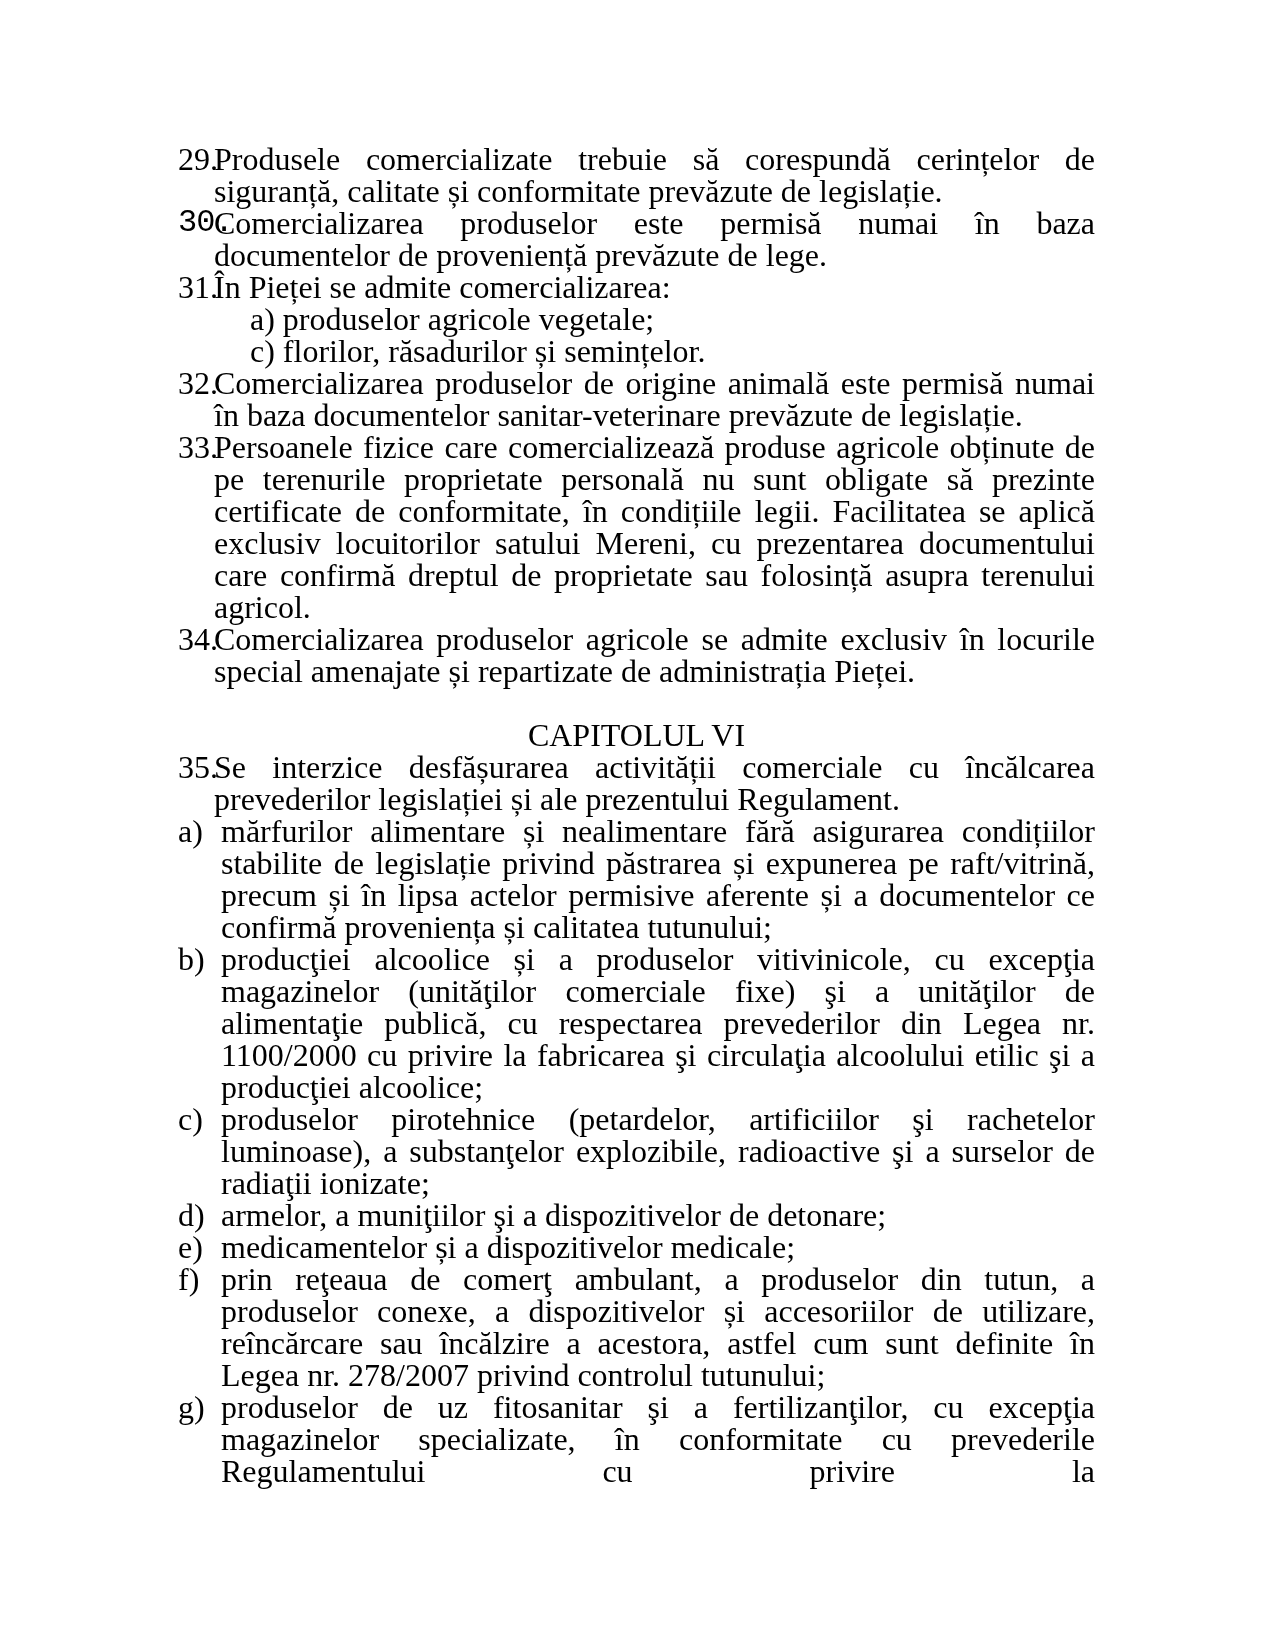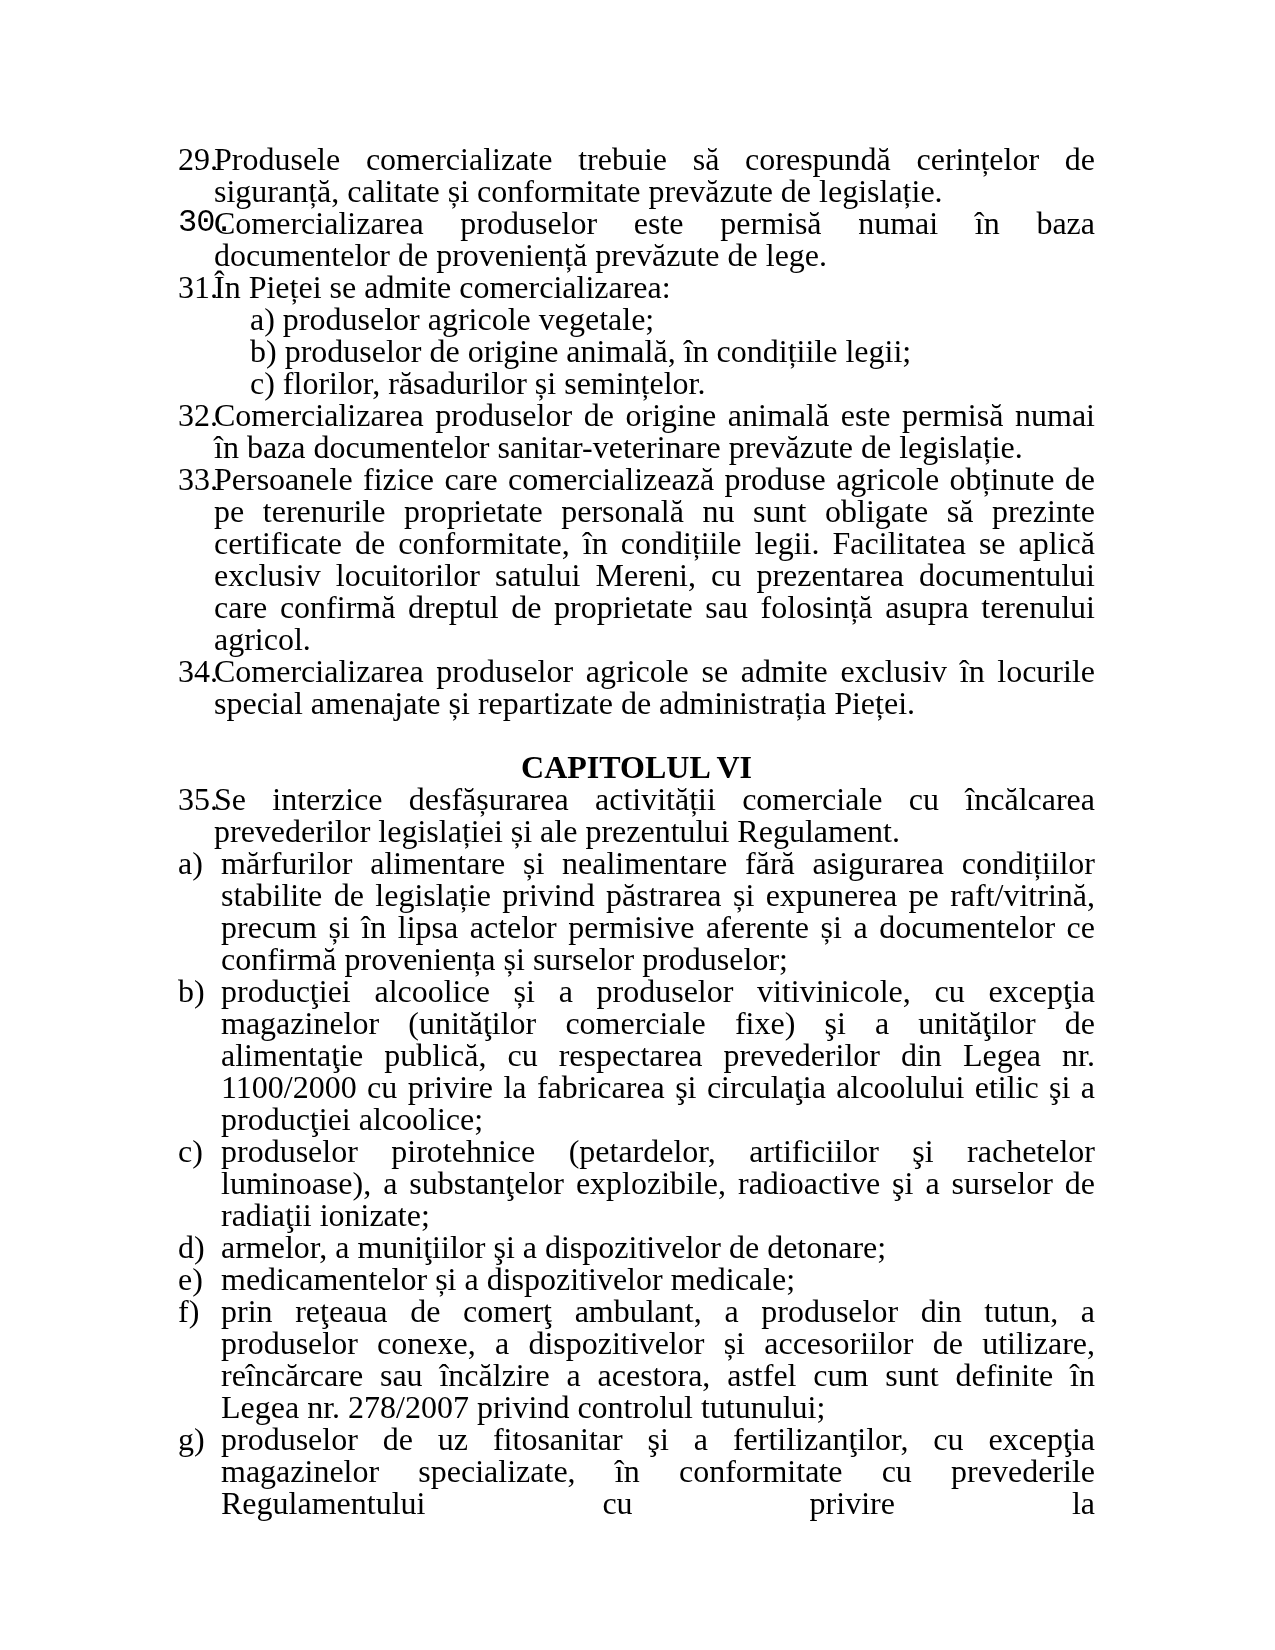--- a/index.html
+++ b/index.html
@@ -9,41 +9,40 @@
     font-family: "Liberation Serif", "DejaVu Serif", serif;
     font-size: 32px; line-height: 32px; color: #000;
   }
   .item { position: relative; padding-left: 36px; text-align: justify; text-align-last: left; }
   .item .num { position: absolute; left: 0; top: 0; }
   .item.tight .num { letter-spacing: -1px; font-family: Liberation Mono, monospace; }
   .sub { padding-left: 72px; }
   .letter-item { position: relative; padding-left: 43px; text-align: justify; text-align-last: left; }
   .letter-item .num { position: absolute; left: 0; top: 0; }
   .gap { height: 32px; }
-  .chapter { text-align: center; font-weight: bold; }
+  .chapter { text-align: center; font-weight: normal; }
 </style>
 </head>
 <body>
 
 <div class="page">
 
   <div class="item">
     <span class="num">29.</span>
     <span>Produsele comercializate trebuie să corespundă cerințelor de siguranță, calitate și conformitate prevăzute de legislație.</span>
   </div>
   <div class="item tight">
     <span class="num">30.</span>
     <span>Comercializarea produselor este permisă numai în baza documentelor de proveniență prevăzute de lege.</span>
   </div>
   <div class="item">
     <span class="num">31.</span>
     <span>În Pieței se admite comercializarea:</span>
   </div>
   <div class="sub">a) produselor agricole vegetale;</div>
-  <div class="sub">b) produselor de origine animală, în condițiile legii;</div>
   <div class="sub">c) florilor, răsadurilor și semințelor.</div>
 
   <div class="item">
     <span class="num">32.</span>
     <span>Comercializarea produselor de origine animală este permisă numai în baza documentelor sanitar-veterinare prevăzute de legislație.</span>
   </div>
   <div class="item">
     <span class="num">33.</span>
     <span>Persoanele fizice care comercializează produse agricole obținute de pe terenurile proprietate personală nu sunt obligate să prezinte certificate de conformitate, în condițiile legii. Facilitatea se aplică exclusiv locuitorilor satului Mereni, cu prezentarea documentului care confirmă dreptul de proprietate sau folosință asupra terenului agricol.</span>
   </div>
@@ -56,21 +55,21 @@
 
   <div class="chapter">CAPITOLUL VI</div>
 
   <div class="item">
     <span class="num">35.</span>
     <span>Se interzice desfășurarea activității comerciale cu încălcarea prevederilor legislației și ale prezentului Regulament.</span>
   </div>
 
   <div class="letter-item">
     <span class="num">a)</span>
-    <span>mărfurilor alimentare și nealimentare fără asigurarea condițiilor stabilite de legislație privind păstrarea și expunerea pe raft/vitrină, precum și în lipsa actelor permisive aferente și a documentelor ce confirmă proveniența și surselor produselor;</span>
+    <span>mărfurilor alimentare și nealimentare fără asigurarea condițiilor stabilite de legislație privind păstrarea și expunerea pe raft/vitrină, precum și în lipsa actelor permisive aferente și a documentelor ce confirmă proveniența și calitatea tutunului;</span>
   </div>
   <div class="letter-item">
     <span class="num">b)</span>
     <span>producţiei alcoolice și a produselor vitivinicole, cu excepţia magazinelor (unităţilor comerciale fixe) şi a unităţilor de alimentaţie publică, cu respectarea prevederilor din Legea nr. 1100/2000 cu privire la fabricarea şi circulaţia alcoolului etilic şi a producţiei alcoolice;</span>
   </div>
   <div class="letter-item">
     <span class="num">c)</span>
     <span>produselor pirotehnice (petardelor, artificiilor şi rachetelor luminoase), a substanţelor explozibile, radioactive şi a surselor de radiaţii ionizate;</span>
   </div>
   <div class="letter-item">

